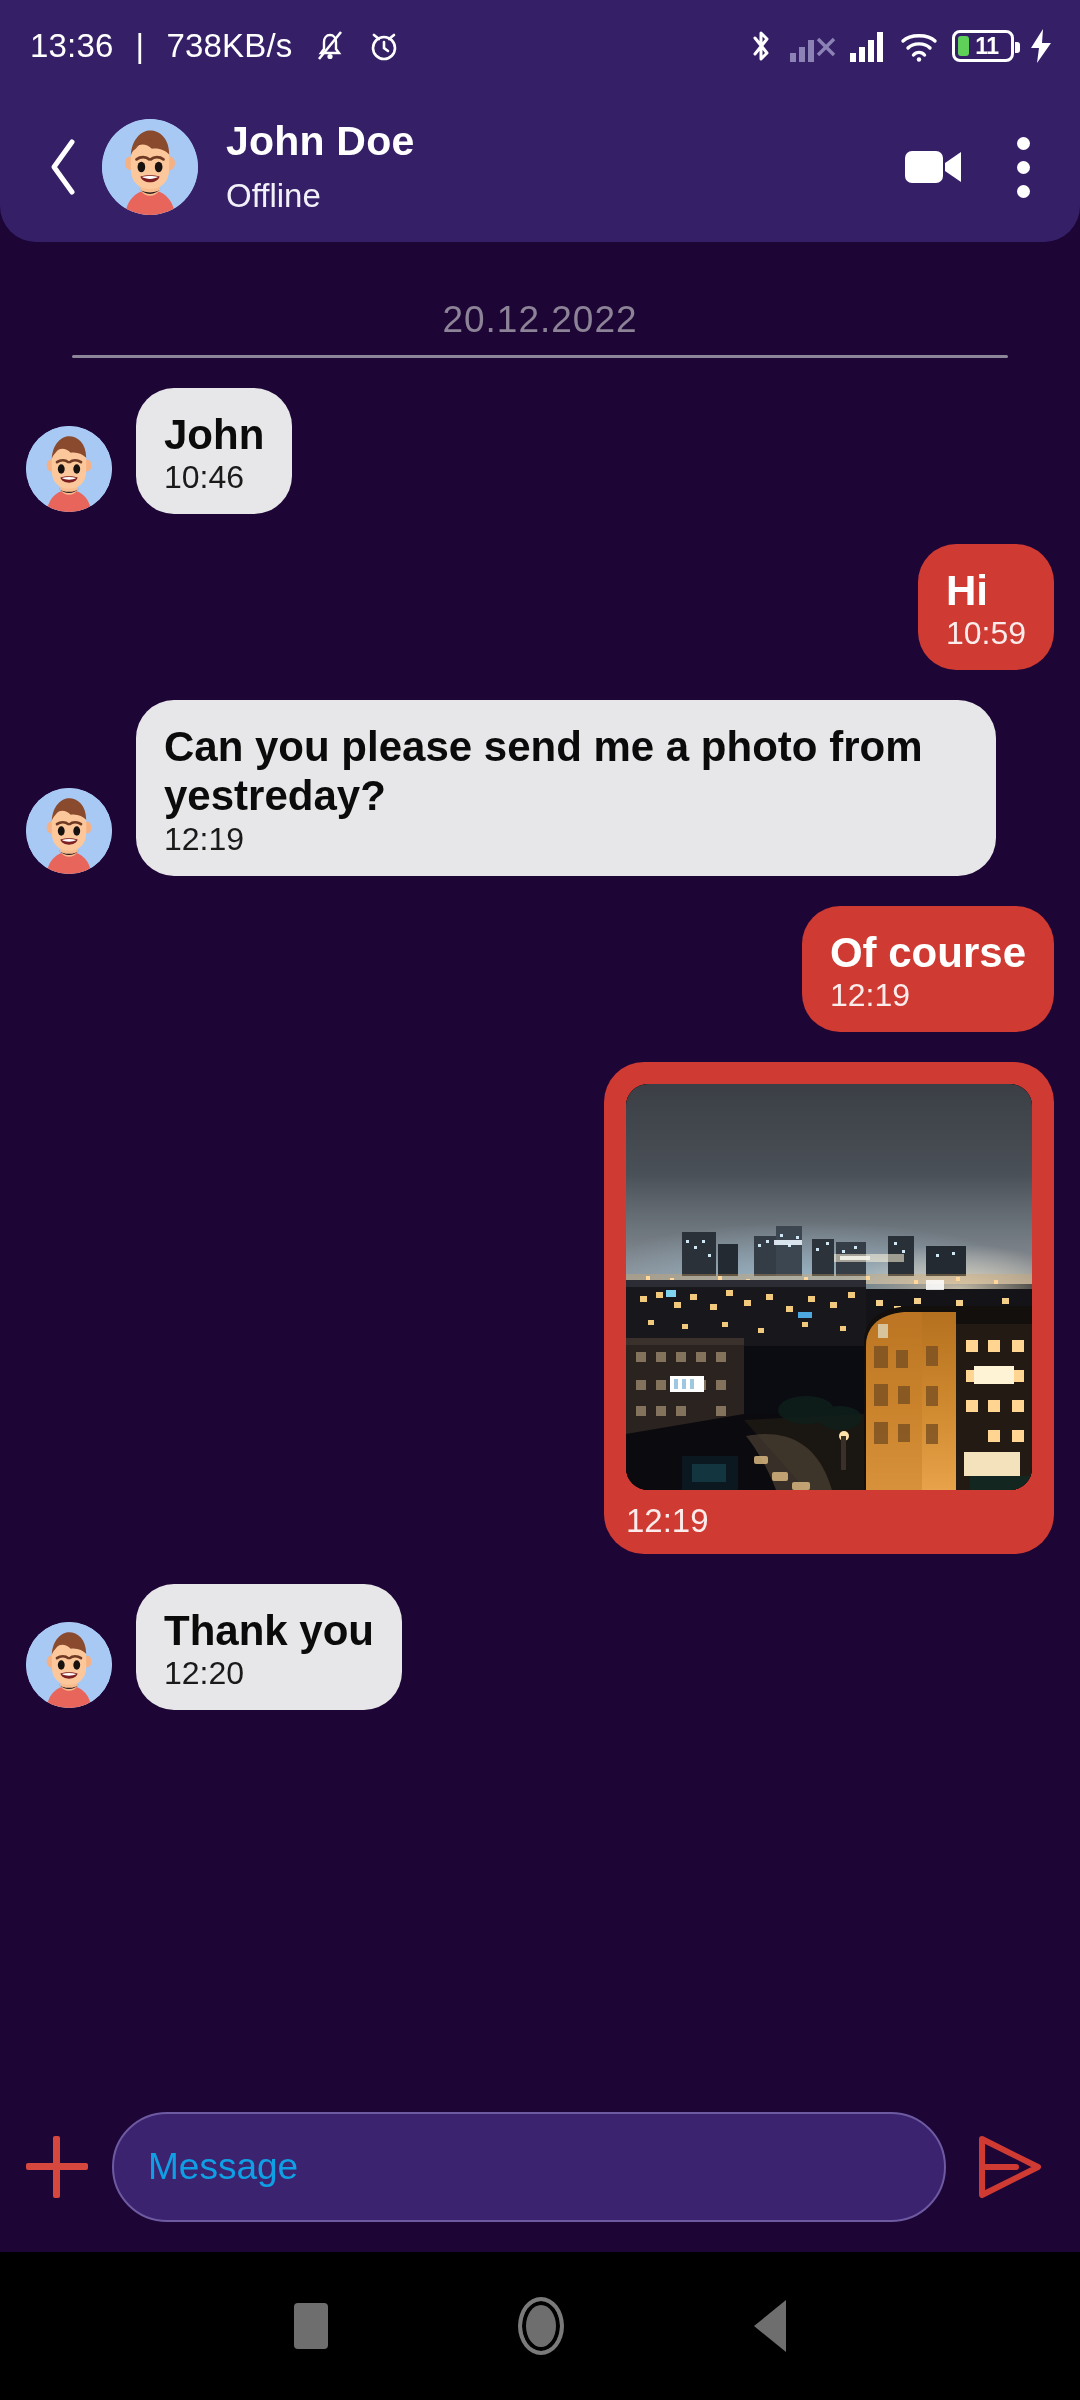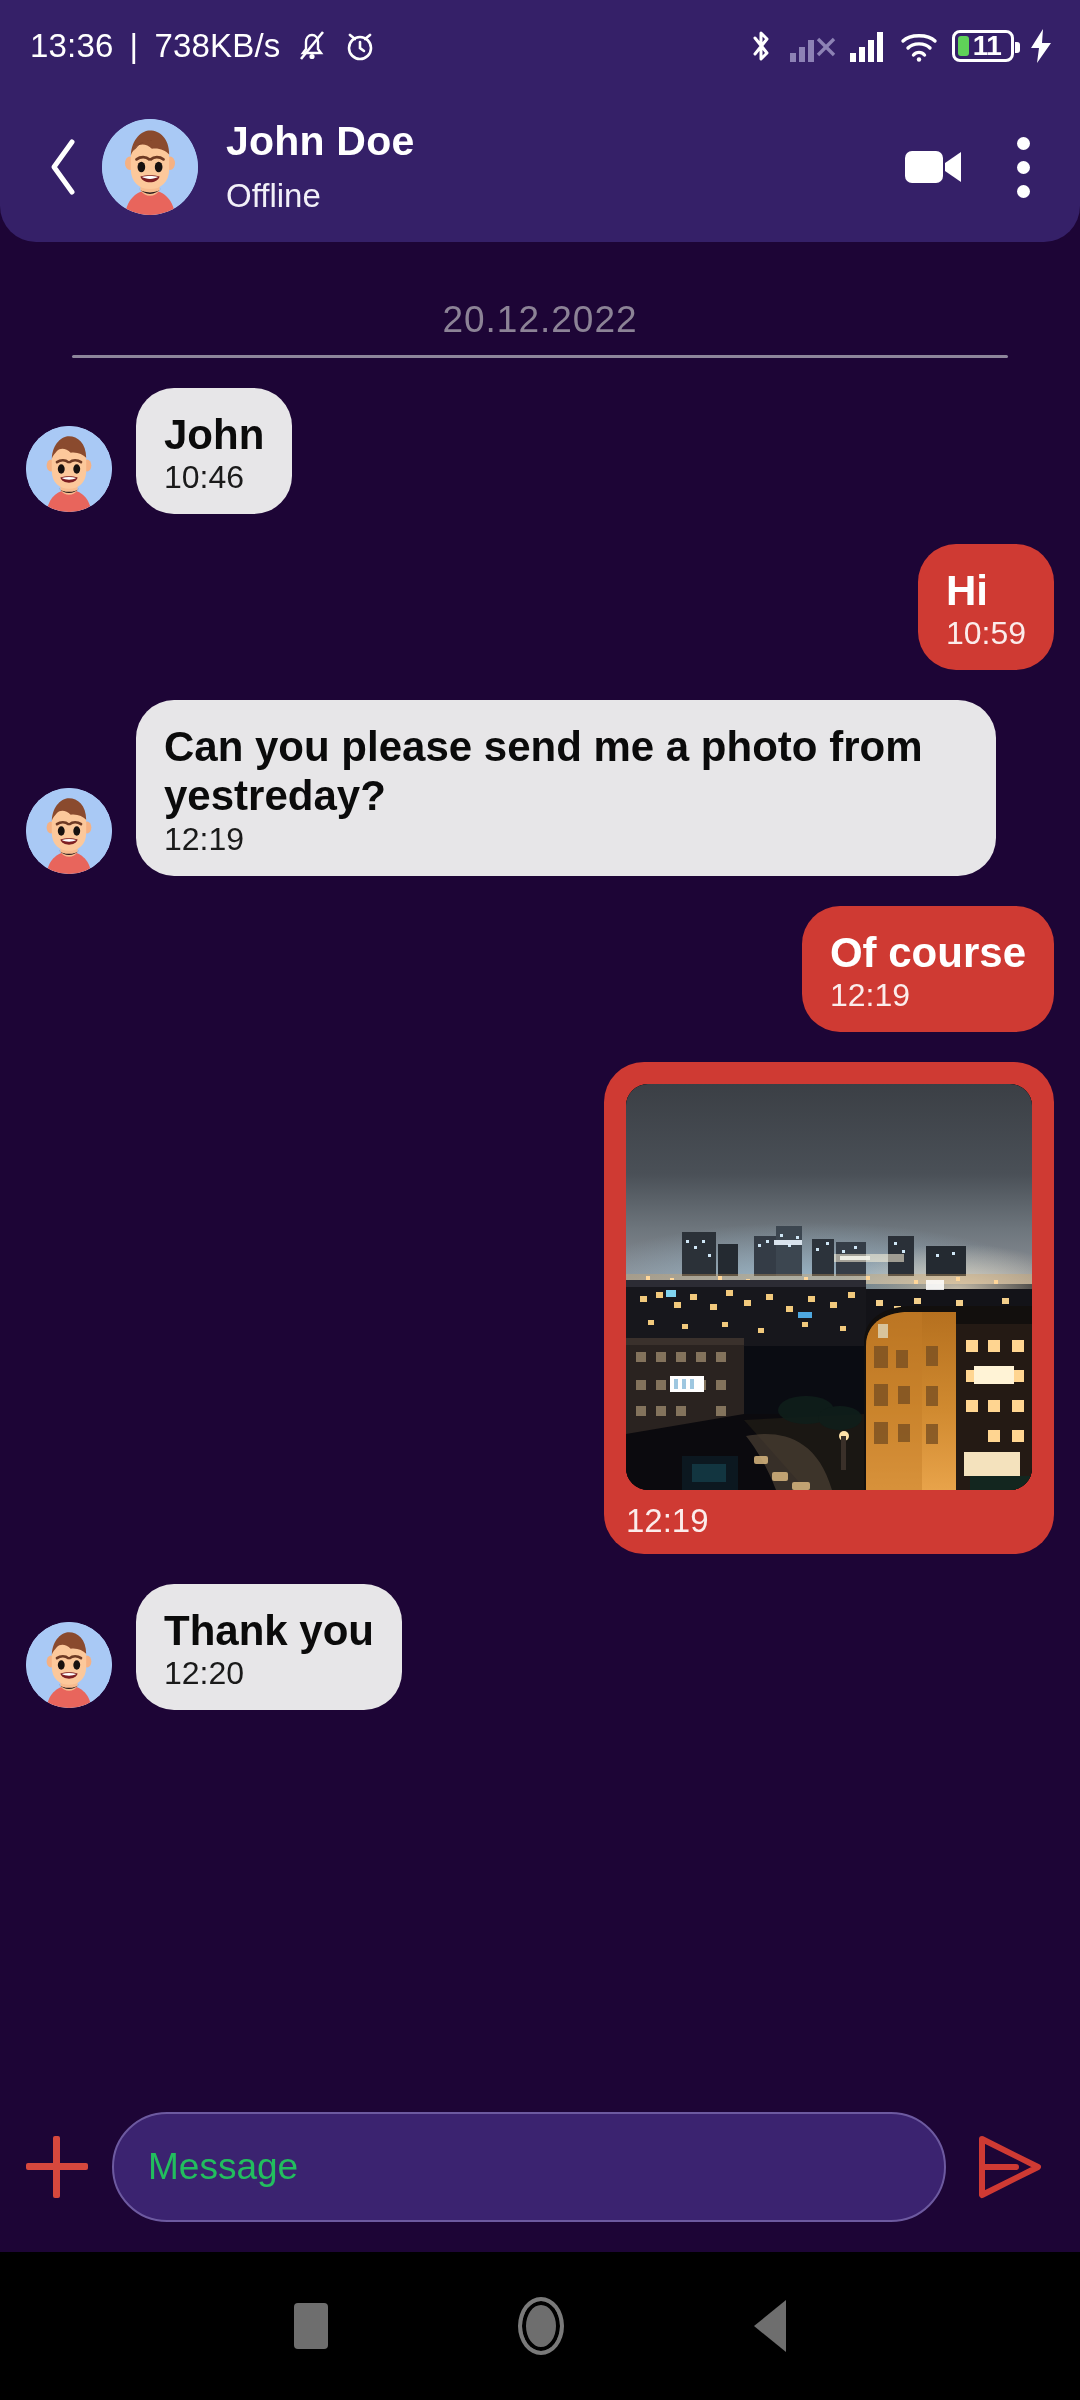--- a/index.html
+++ b/index.html
@@ -20,21 +20,21 @@
   .statusbar {
     height:92px;
     background:#352068;
     display:flex; align-items:center;
     padding:0 26px 0 30px;
     flex:0 0 auto;
     position:relative;
     z-index:5;
   }
   .status-left {
-    display:flex; align-items:center; gap:16px;
+    display:flex; align-items:center; gap:22px;
     color:#ffffff;
     font-size:33px;
     font-weight:500;
     letter-spacing:.2px;
   }
   .status-right {
     margin-left:auto;
     display:flex; align-items:center; gap:14px;
   }
   .bell-muted { position:relative; width:30px; height:34px; display:block; }
@@ -53,21 +53,21 @@
     content:''; position:absolute; right:-9px; top:9px;
     width:5px; height:11px; background:#ffffff; border-radius:0 3px 3px 0;
   }
   .batt-fill {
     width:11px; height:20px; background:#5fd158; border-radius:3px;
   }
   .batt-num {
     position:absolute; left:0; right:0; top:50%;
     transform:translateY(-50%);
     text-align:center;
-    font-size:28px; font-weight:700; color:#ffffff;
+    font-size:23px; font-weight:700; color:#ffffff;
     letter-spacing:-.5px;
     padding-left:8px;
   }
   .bolt { width:26px; height:36px; display:block; }
 
   
   .appbar {
     background:#352068;
     border-radius:0 0 36px 36px;
     height:150px;
@@ -195,21 +195,21 @@
     flex:1 1 auto;
     height:110px;
     background:#3b2370;
     border:2px solid #6d5aa0;
     border-radius:56px;
     display:flex; align-items:center;
     padding:0 34px;
     cursor:text;
   }
   .msg-field .ph {
-    color:#22c55e; font-size:37px; font-weight:400; opacity:.96;text-align:right;
+    color:#0ea5e9; font-size:37px; font-weight:400; opacity:.96;text-align:right;
   }
   .send-btn { width:76px; height:76px; flex:0 0 auto; cursor:pointer; }
   .send-btn svg { display:block; width:100%; height:100%; }
 
   
   .navbar {
     flex:0 0 auto;
     height:148px;
     background:#000000;
     display:flex; align-items:center; justify-content:center;

